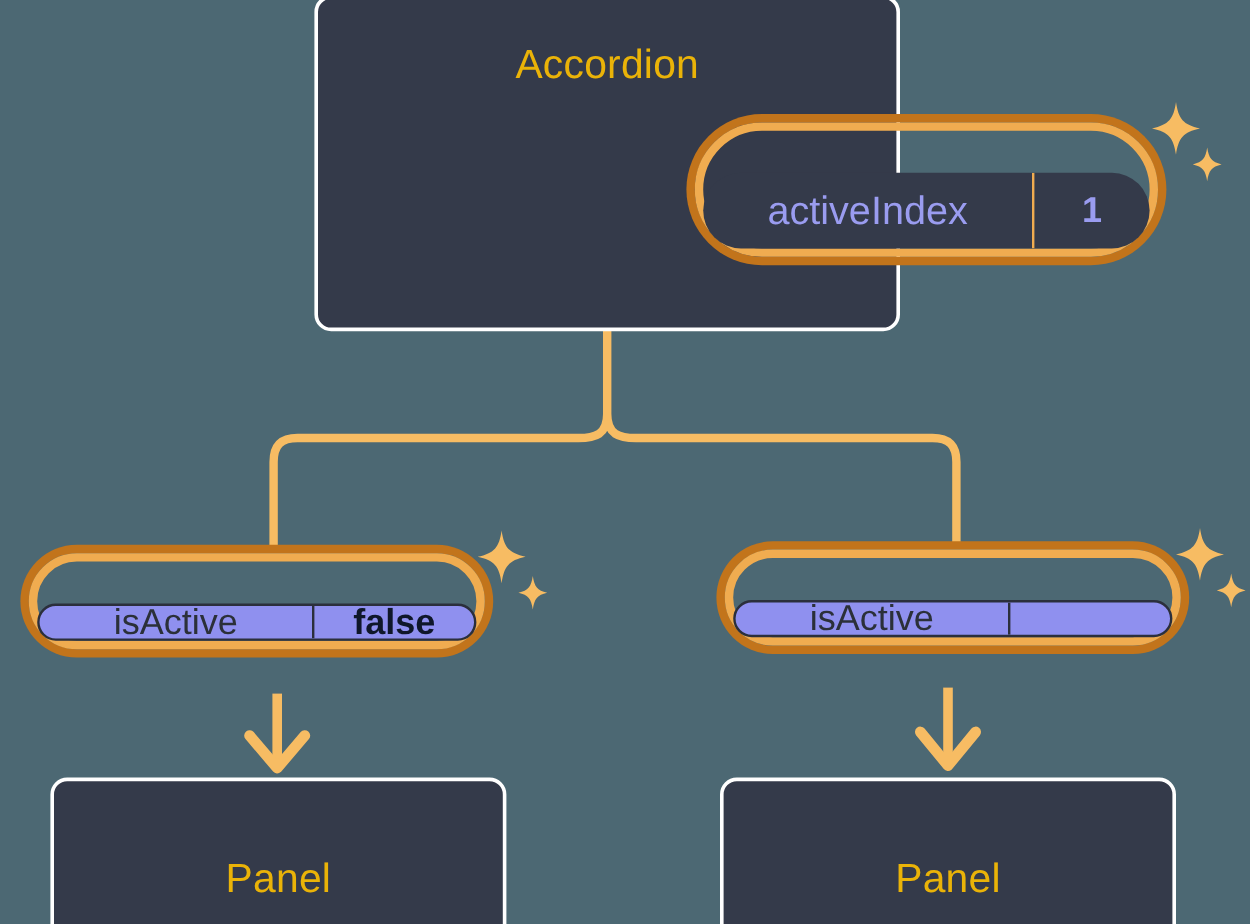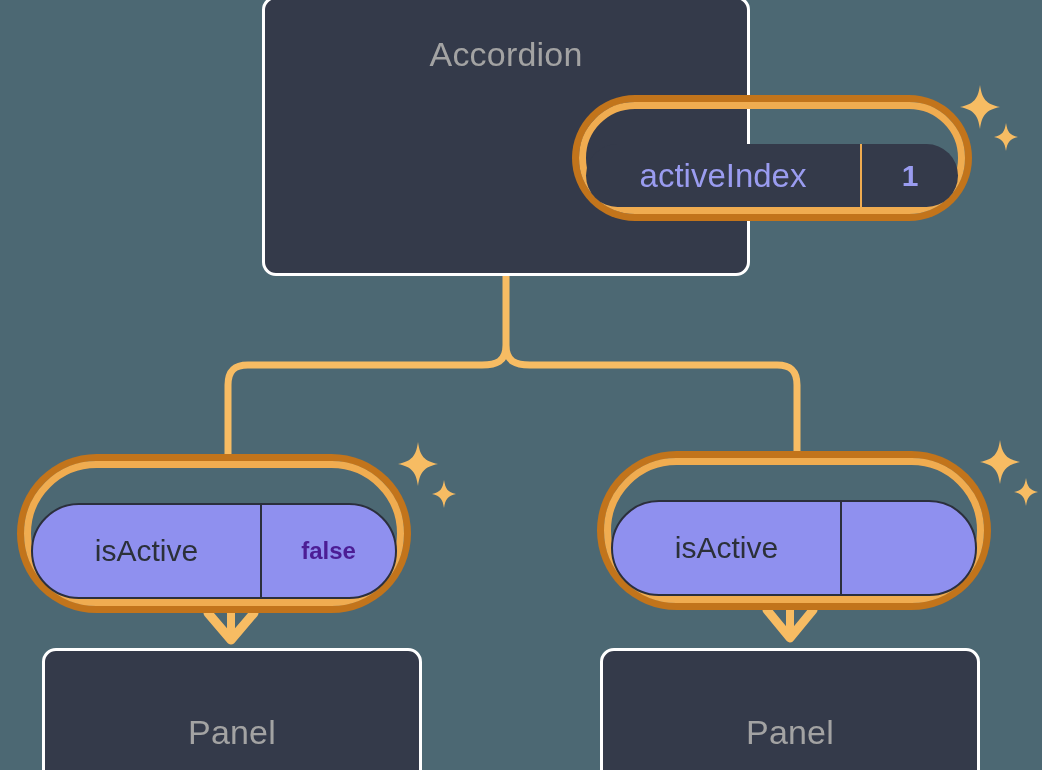--- a/index.html
+++ b/index.html
@@ -26,21 +26,21 @@
 
   
   .card {
     position: absolute;
     background: #343a4a;
     border: 3px solid #ffffff;
     border-radius: 14px;
     box-sizing: border-box;
   }
   .card-title {
-    color: #a3a3a3;
+    color: #eab308;
     font-size: 34px;
     font-weight: 400;
     text-align: center;
     letter-spacing: 0.2px;
     white-space: nowrap;
   }
 
   #accordion-card {
     left: 262px;
     top: -4px;
@@ -125,39 +125,39 @@
   #pill-active .pill-val {
     flex: 1 1 auto;
     color: #9a9cf0;
     font-size: 30px;
     font-weight: 700;
   }
 
   
   .pill-state {
     width: 392px;
-    height: 157px;
+    height: 92px;
   }
   .pill-state .pill-ring {
     left: 6px; top: 6px; right: 6px; bottom: 6px;
   }
   .pill-state .pill-inner {
     left: 13px; top: 13px; right: 13px; bottom: 13px;
     background: #8f90ef;
     border: 2px solid #2b2f3c;
   }
   .pill-state .pill-key {
     color: #2b3039;
     font-size: 30px;
     font-weight: 400;
     border-right: 2px solid #2b2f3c;
   }
   .pill-state .pill-val {
-    color: #4c1d95;
-    font-size: 24px;
+    color: #0f172a;
+    font-size: 30px;
     font-weight: 700;
     flex: 1 1 auto;
   }
 
   #pill-false { left: 18px;  top: 455px; }
   #pill-false .pill-key { flex: 0 0 229px; }
 
   #pill-true  { left: 598px; top: 452px; }
   #pill-true .pill-key  { flex: 0 0 229px; }
 

